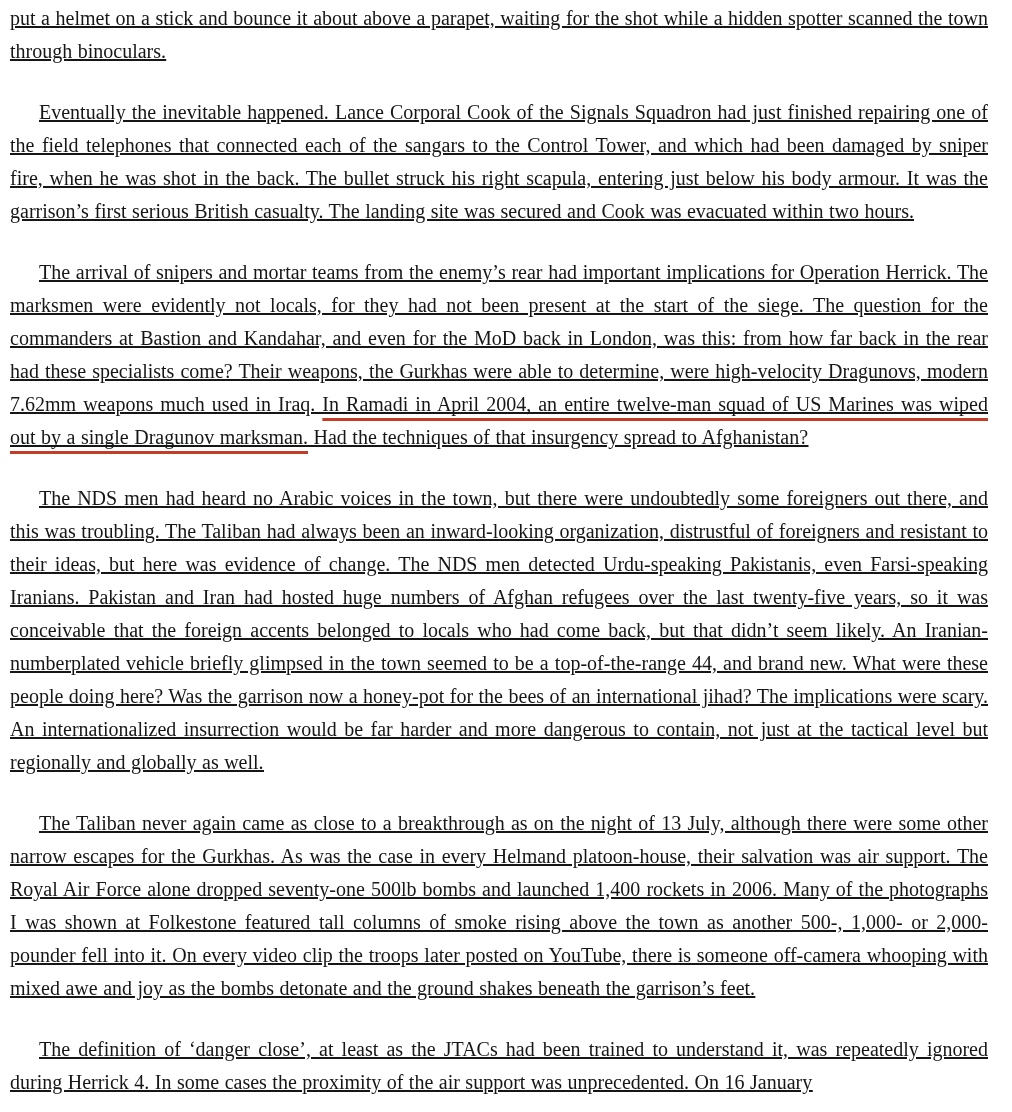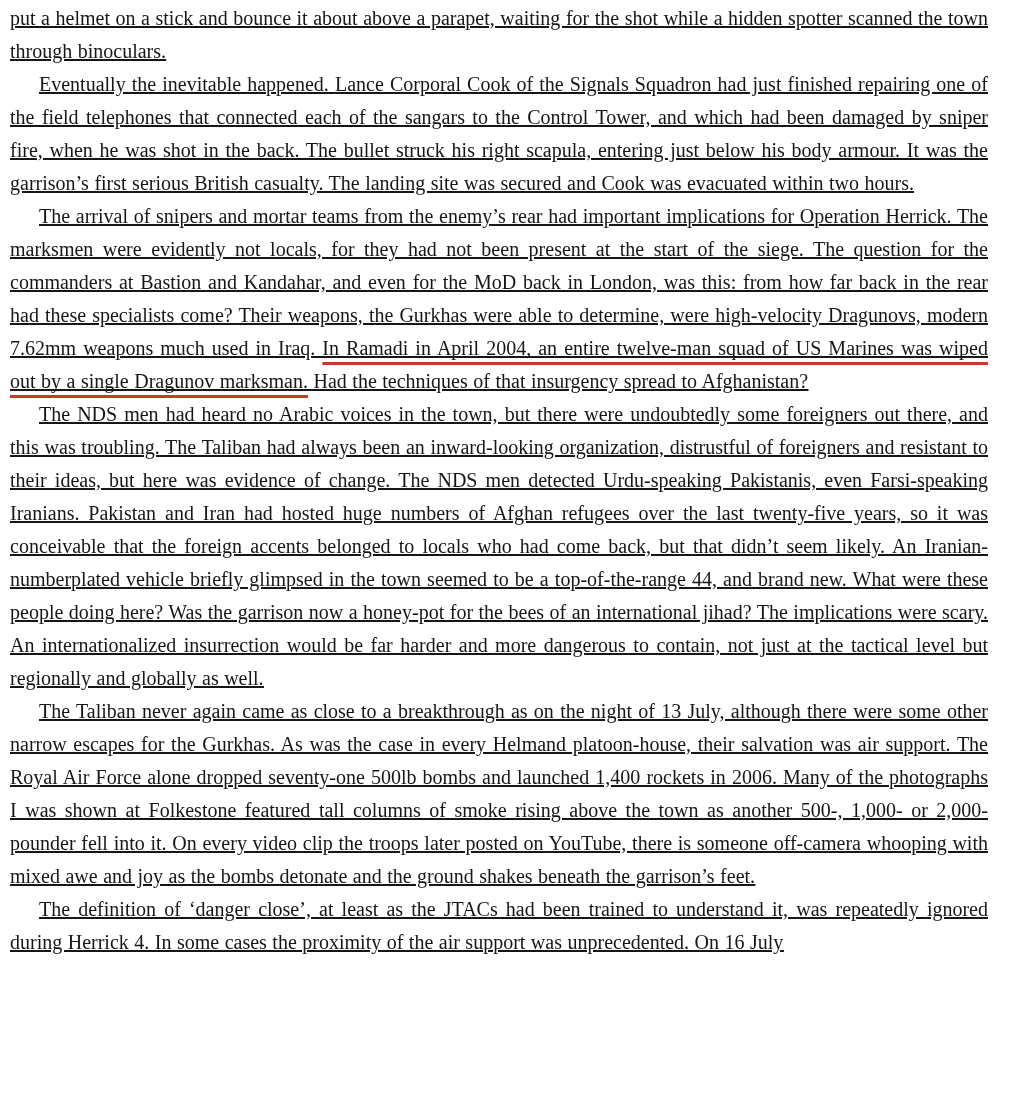--- a/index.html
+++ b/index.html
@@ -18,33 +18,34 @@
     padding: 2px 24px 0 10px;
   }
   .para {
     font-size: 20px;
     line-height: 33px;
     text-align: justify;
     word-spacing: 0.5px;
   }
   .para.indent {
     text-indent: 29px;
+    margin-top: 28px;
   }
   .red-underline {
     text-decoration-line: underline;
     text-decoration-thickness: 3px;
     text-underline-offset: 7px;
     text-decoration-skip-ink: none;
   }
 </style>
 </head>
 <body style="background: rgb(255, 255, 255); color: rgb(22, 22, 22);">
 
 <main class="page">
   <div id="text-container">
       <p class="para"><span>put a helmet on a stick and bounce it about above a parapet, waiting for the shot while a hidden spotter scanned the town through binoculars.</span></p>
       <p class="para indent"><span>Eventually the inevitable happened. Lance Corporal Cook of the Signals Squadron had just finished repairing one of the field telephones that connected each of the sangars to the Control Tower, and which had been damaged by sniper fire, when he was shot in the back. The bullet struck his right scapula, entering just below his body armour. It was the garrison’s first serious British casualty. The landing site was secured and Cook was evacuated within two hours.</span></p>
       <p class="para indent"><span>The arrival of snipers and mortar teams from the enemy’s rear had important implications for Operation Herrick. The marksmen were evidently not locals, for they had not been present at the start of the siege. The question for the commanders at Bastion and Kandahar, and even for the MoD back in London, was this: from how far back in the rear had these specialists come? Their weapons, the Gurkhas were able to determine, were high-velocity Dragunovs, modern 7.62mm weapons much used in Iraq. </span><span class="red-underline" style="text-decoration-color: rgb(198, 58, 40);">In Ramadi in April 2004, an entire twelve-man squad of US Marines was wiped out by a single Dragunov marksman.</span><span> Had the techniques of that insurgency spread to Afghanistan?</span></p>
       <p class="para indent"><span>The NDS men had heard no Arabic voices in the town, but there were undoubtedly some foreigners out there, and this was troubling. The Taliban had always been an inward-looking organization, distrustful of foreigners and resistant to their ideas, but here was evidence of change. The NDS men detected Urdu-speaking Pakistanis, even Farsi-speaking Iranians. Pakistan and Iran had hosted huge numbers of Afghan refugees over the last twenty-five years, so it was conceivable that the foreign accents belonged to locals who had come back, but that didn’t seem likely. An Iranian-numberplated vehicle briefly glimpsed in the town seemed to be a top-of-the-range 44, and brand new. What were these people doing here? Was the garrison now a honey-pot for the bees of an international jihad? The implications were scary. An internationalized insurrection would be far harder and more dangerous to contain, not just at the tactical level but regionally and globally as well.</span></p>
       <p class="para indent"><span>The Taliban never again came as close to a breakthrough as on the night of 13 July, although there were some other narrow escapes for the Gurkhas. As was the case in every Helmand platoon-house, their salvation was air support. The Royal Air Force alone dropped seventy-one 500lb bombs and launched 1,400 rockets in 2006. Many of the photographs I was shown at Folkestone featured tall columns of smoke rising above the town as another 500-, 1,000- or 2,000-pounder fell into it. On every video clip the troops later posted on YouTube, there is someone off-camera whooping with mixed awe and joy as the bombs detonate and the ground shakes beneath the garrison’s feet.</span></p>
-      <p class="para indent"><span>The definition of ‘danger close’, at least as the JTACs had been trained to understand it, was repeatedly ignored during Herrick 4. In some cases the proximity of the air support was unprecedented. On 16 July</span></p>
+      <p class="para indent"><span>The definition of ‘danger close’, at least as the JTACs had been trained to understand it, was repeatedly ignored during Herrick 4. In some cases the proximity of the air support was unprecedented. On 16 January</span></p>
     </div>
 </main>
 
 </body></html>

